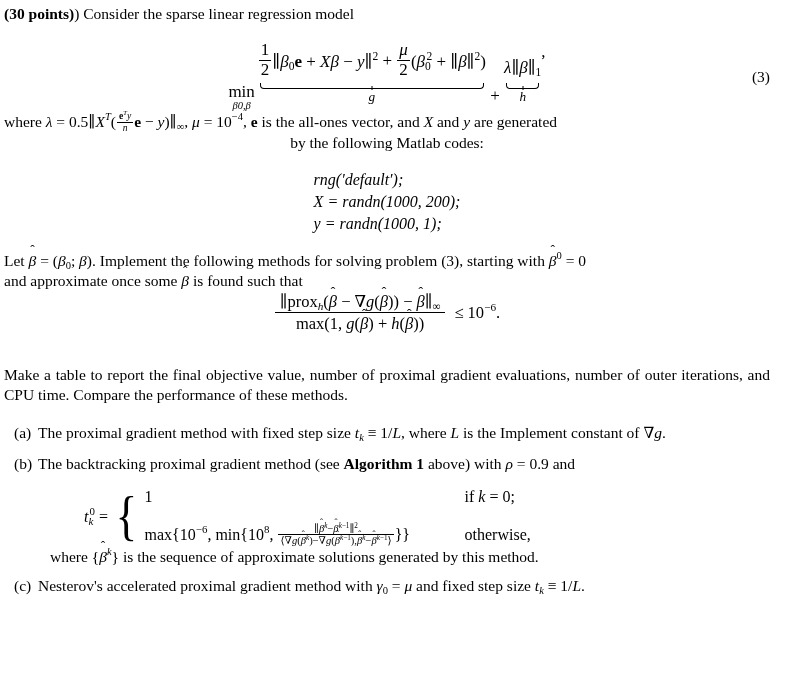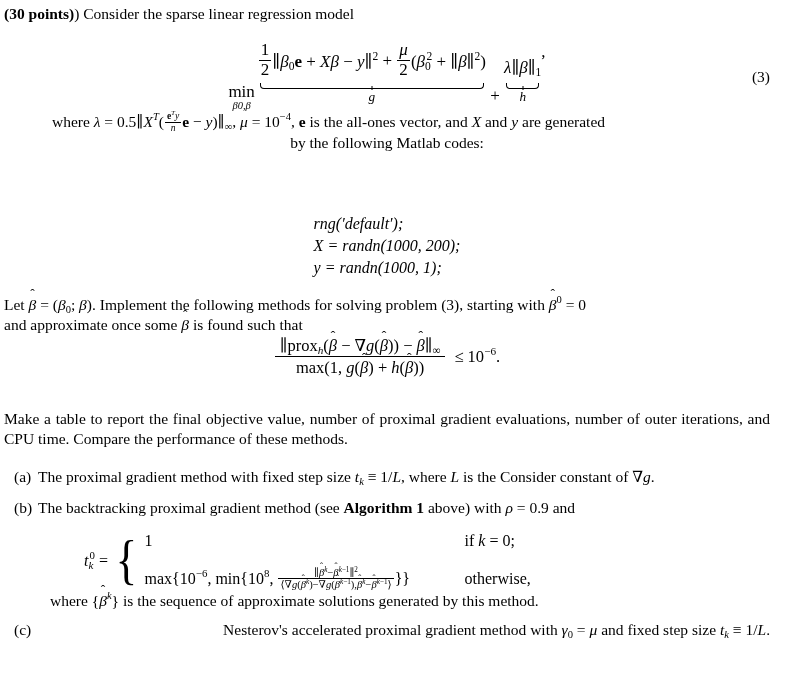--- a/index.html
+++ b/index.html
@@ -147,21 +147,20 @@
     font-style: italic;
     line-height: 1.1;
     margin-top: 1px;
   }
 
   
   .code-block {
     text-align: left;
     font-style: italic;
     line-height: 1.38;
-    margin-top: 44px;
   }
   .code-wrap { display: flex; justify-content: center; }
 
   
   .enum-item {
     display: flex;
     align-items: flex-start;
   }
   .enum-label {
     flex: 0 0 auto;
@@ -213,21 +212,21 @@
     <div class="display-eq" style="margin-top:17px; height:64px;">
       <span class="math" style="font-size:17px;">
         <span class="oplimits">
           <span class="op">min</span>
           <span class="lim mvar">β0,β</span>
         </span><span class="ubrace"><span class="ub-content"><span class="frac"><span class="num">1</span><span class="den">2</span></span><span>∥<span class="mvar">β</span><sub class="mini">0</sub><span class="bvec">e</span> + <span class="mvar">X</span><span class="mvar">β</span> − <span class="mvar">y</span>∥<sup class="mini">2</sup></span> + <span class="frac"><span class="num mvar">μ</span><span class="den">2</span></span><span>(<span class="mvar">β</span><sub class="mini">0</sub><sup class="mini" style="margin-left:-0.38em;">2</sup> + ∥<span class="mvar">β</span>∥<sup class="mini">2</sup>)</span></span><span class="ub-brace"></span><span class="ub-label">g</span></span> <span>+</span> <span class="ubrace"><span class="ub-content"><span class="mvar">λ</span>∥<span class="mvar">β</span>∥<sub class="mini">1</sub></span><span class="ub-brace"></span><span class="ub-label">h</span></span><span style="vertical-align:top;">,</span>
       </span>
       <span class="eqno" style="top:26px; transform:none;">(3)</span>
     </div>
 
-    <div class="para" style="margin-top:6px; text-align:justify;margin-left:48px;">
+    <div class="para" style="margin-top:6px; text-align:justify;">
       <span>where</span>
       <span class="math"><span class="mvar">λ</span> = 0.5∥<span class="mvar">X</span><sup class="mini"><span class="mvar">T</span></sup>(<span class="frac tiny"><span class="num"><span class="bvec">e</span><sup class="mini"><span class="mvar">T</span></sup><span class="mvar">y</span></span><span class="den mvar">n</span></span><span class="bvec">e</span> − <span class="mvar">y</span>)∥<sub class="mini">∞</sub></span>,
       <span class="math"><span class="mvar">μ</span> = 10<sup class="mini">−4</sup></span>,
       <span class="math bvec">e</span>
       <span>is the all-ones vector, and</span>
       <span class="math mvar">X</span>
       <span>and</span>
       <span class="math mvar">y</span>
       <span>are generated</span>
     </div>
@@ -267,21 +266,21 @@
 
     <div class="para" style="margin-top:13px;">Make a table to report the final objective value, number of proximal gradient evaluations, number of outer iterations, and CPU time. Compare the performance of these methods.</div>
 
     <div class="enum-item" style="margin-top:17px;">
       <div class="enum-label">(a)</div>
       <div class="enum-body">
         <span>The proximal gradient method with fixed step size</span>
         <span class="math"><span class="mvar">t</span><sub class="mini mvar">k</sub> ≡ 1/<span class="mvar">L</span>,</span>
         <span>where</span>
         <span class="math mvar">L</span>
-        <span>is the Consider constant of</span>
+        <span>is the Implement constant of</span>
         <span class="math">∇<span class="mvar">g</span>.</span>
       </div>
     </div>
 
     <div class="enum-item" style="margin-top:11px;">
       <div class="enum-label">(b)</div>
       <div class="enum-body" style="text-align:left;">
         <div>
           <span>The backtracking proximal gradient method (see</span>
           <span class="bf">Algorithm 1</span>
@@ -310,21 +309,21 @@
         </div>
 
         <div style="margin-top:0; padding-left:12px;">
           <span>where {<span class="math"><span class="hat"><span class="acc">̂</span><span class="mvar">β</span></span><sup class="mini mvar">k</sup></span>} is the sequence of approximate solutions generated by this method.</span>
         </div>
       </div>
     </div>
 
     <div class="enum-item" style="margin-top:9px;">
       <div class="enum-label">(c)</div>
-      <div class="enum-body" style="text-align:right;">
+      <div class="enum-body" style="text-align:left;">
         <span>Nesterov's accelerated proximal gradient method with</span>
         <span class="math"><span class="mvar">γ</span><sub class="mini">0</sub> = <span class="mvar">μ</span></span>
         <span>and fixed step size</span>
         <span class="math"><span class="mvar">t</span><sub class="mini mvar">k</sub> ≡ 1/<span class="mvar">L</span>.</span>
       </div>
     </div>
 
   </div>
 </div>
 

